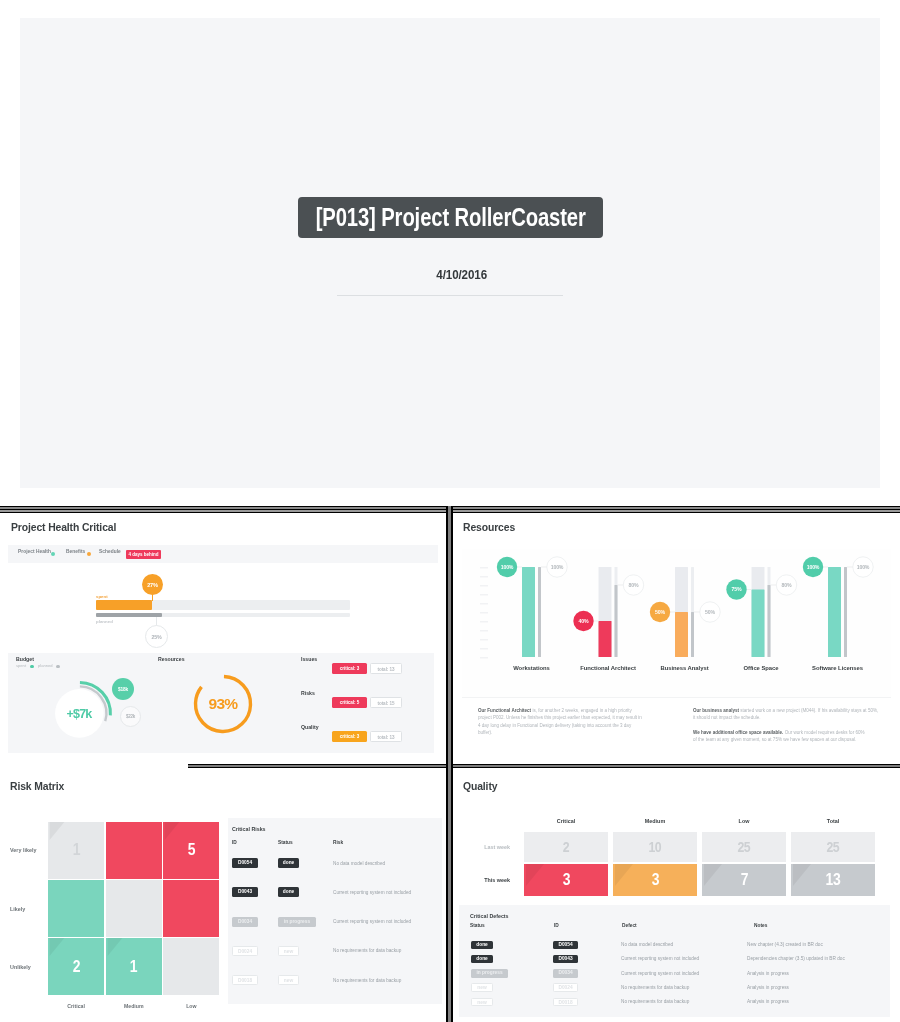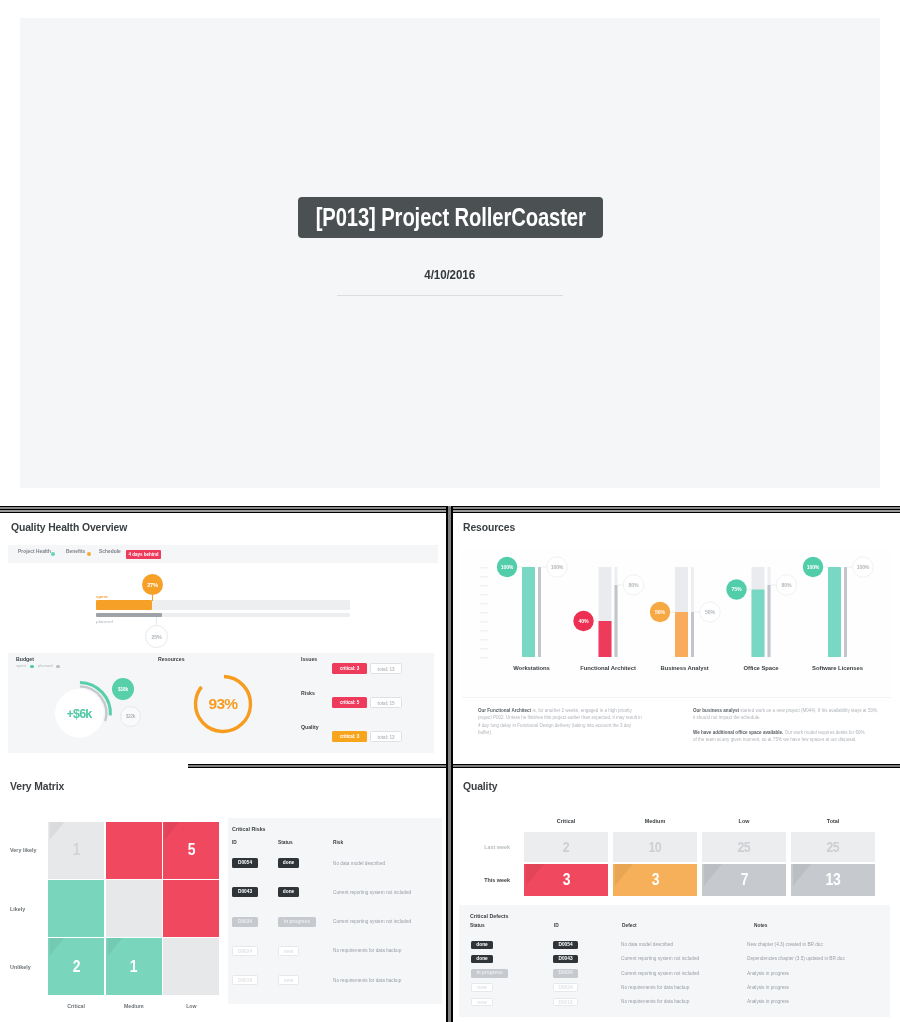--- a/index.html
+++ b/index.html
@@ -13,21 +13,21 @@
     background:#f5f6f8; }
   .title-box{ position:absolute; left:278px; top:179px; width:305px; height:41px;
     background:#4b5053; border-radius:4px; color:#fff; white-space:nowrap;
     display:flex; align-items:center; justify-content:center; overflow:hidden;}
   .title-box > span{ display:inline-block; font-size:25px; font-weight:bold;
     letter-spacing:-0.15px; transform:scaleX(0.81); line-height:1.0; }
   .ts-sub{ position:absolute; left:0; top:231px; width:860px; text-align:center;
     color:#33383b;}
   .ts-sub > span{ display:inline-block; font-size:13.2px; font-weight:bold;
     letter-spacing:-0.1px; transform:scaleX(0.9); }
-  .ts-date{ position:absolute; left:0; top:247px; width:860px; text-align:center;
+  .ts-date{ position:absolute; left:12px; top:247px; width:860px; text-align:center;
     color:#33383b;}
   .ts-date > span{ display:inline-block; font-size:12.2px; font-weight:bold;
     letter-spacing:-0.1px; transform:scaleX(0.95); }
   .ts-rule{ position:absolute; left:317px; top:277px; width:226px; height:1px; background:#dcdfe2;}
   .ts-author{ position:absolute; left:0; top:278px; width:860px; text-align:center; color:#a3a8ad;}
   .ts-author > span{ display:inline-block; font-size:12px; letter-spacing:-0.1px; transform:scaleX(0.92); }
 
   
   .hdiv1{ position:absolute; left:0; top:506px; width:900px; height:7px;
     background:repeating-linear-gradient(to bottom,
@@ -121,21 +121,21 @@
       </div>
     <div class="ts-date"><span>4/10/2016</span></div>
     <div class="ts-rule"></div>
   </section>
 
   <div class="hdiv1"></div>
   <div class="hdiv2"></div>
   <div class="vdiv"></div>
 
   <section class="panel" id="p-health">
-    <div class="panel-title" style="left:11px;top:9px;">Quality Health Overview</div>
+    <div class="panel-title" style="left:11px;top:9px;">Project Health Critical</div>
 
     <div class="tabstrip">
       <span class="tab" style="left:10px;">Project Health</span>
       <span class="tab-dot" style="left:43px;top:6.5px;width:4px;height:4px;background:#63d5b6;"></span>
       <span class="tab" style="left:58px;">Benefits</span>
       <span class="tab-dot" style="left:79px;top:6.5px;width:4px;height:4px;background:#f8a73a;"></span>
       <span class="tab" style="left:91px;">Schedule</span>
     </div>
     <div class="tab-badge" style="left:126px;top:36.5px;">4 days behind</div>
 
@@ -167,21 +167,21 @@
     <span class="tab-dot" style="left:56px;top:151.5px;background:#b9bec2;width:3.5px;height:3.5px;"></span>
 
     <div class="sb-title" style="left:158px;top:143px;">Resources</div>
 
     <svg style="position:absolute;left:51px;top:155px;" width="80" height="90" viewBox="0 0 80 90">
       <circle cx="28.4" cy="45.4" r="24.3" fill="#ffffff"></circle>
       <path fill="none" stroke="#c5c9cd" stroke-width="2.4" stroke-linecap="butt" d="M 28.87 18.40 A 27 27 0 0 1 54.24 53.22"></path>
       <path fill="none" stroke="#57cfa9" stroke-width="3" stroke-linecap="butt" d="M 28.94 14.40 A 31 31 0 0 1 59.34 47.35"></path>
     </svg>
     <div style="position:absolute;left:44px;top:194px;width:70px;text-align:center;
-         font-size:12.5px;font-weight:bold;color:#4ecaa6;letter-spacing:-0.8px;">+$6k</div>
+         font-size:12.5px;font-weight:bold;color:#4ecaa6;letter-spacing:-0.8px;">+$7k</div>
     <div class="bubble" style="left:112px;top:165px;width:22px;height:22px;background:#57cfa9;
          color:#fff;font-size:4.8px;letter-spacing:-0.2px;">
       <span>$18k</span>
     </div>
     <div class="bubble" style="left:120px;top:193px;width:21px;height:21px;background:#fafafb;
          border:1px solid #e6e9eb;color:#b0b5b9;font-size:4.5px;letter-spacing:-0.2px;">
       <span>$22k</span>
     </div>
 
     <svg style="position:absolute;left:191px;top:159px;" width="64" height="64" viewBox="0 0 64 64">
@@ -279,21 +279,21 @@
     </div>
     <div class="rnote" style="left:240px;top:194px;width:186px;">
       <b>Our business analyst</b><span> started work on a new project (M044). If his availability stays at 50%, it should not impact the schedule.</span>
     </div>
     <div class="rnote" style="left:240px;top:216px;width:172px;">
       <b>We have additional office space available.</b><span> Our work model requires desks for 60% of the team at any given moment, so at 75% we have few spaces at our disposal.</span>
     </div>
   </section>
 
   <section class="panel" id="p-risk">
-    <div class="panel-title" style="left:10px;top:13px;">Very Matrix</div>
+    <div class="panel-title" style="left:10px;top:13px;">Risk Matrix</div>
     <div class="rmgrid">
         <div class="rm-cell" style="left: 48px; top: 54px; width: 56.3px; height: 56.6px; background: rgb(230, 232, 234); color: rgb(210, 213, 216);">
           <span style="position: absolute; left: 0px; top: 0px; width: 0px; height: 0px; border-left: 18px solid rgba(0, 0, 0, 0.055); border-bottom: 18px solid transparent;"></span>
           <span style="position: relative;">1</span>
         </div>
         <div class="rm-cell" style="left: 105.6px; top: 54px; width: 56.3px; height: 56.6px; background: rgb(240, 72, 95); color: rgb(255, 255, 255);"></div>
         <div class="rm-cell" style="left: 163.2px; top: 54px; width: 56.3px; height: 56.6px; background: rgb(240, 72, 95); color: rgb(255, 255, 255);">
           <span style="position: absolute; left: 0px; top: 0px; width: 0px; height: 0px; border-left: 18px solid rgba(0, 0, 0, 0.055); border-bottom: 18px solid transparent;"></span>
           <span style="position: relative;">5</span>
         </div>

